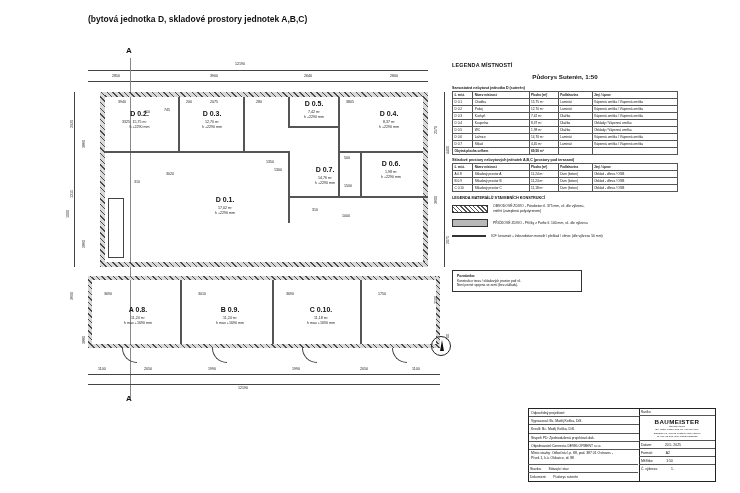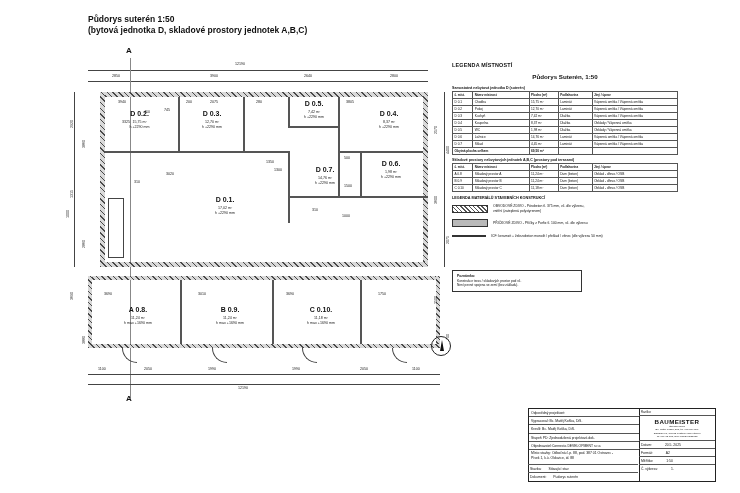--- a/index.html
+++ b/index.html
@@ -64,21 +64,20 @@
   .tb-right .row:last-child{border-bottom:none;}
   .door{position:absolute;border-left:0.7px solid #444;border-bottom:0.7px solid #444;border-radius:0 0 0 100%;}
   .stair{position:absolute;border:0.7px solid #444;}
 </style>
 </head>
 <body>
 
 <div class="sheet">
 
   <div class="maintitle">
-    <div>Půdorys suterén 1:50</div>
     <div class="l2">(bytová jednotka D, skladové prostory jednotek A,B,C)</div>
   </div>
 
   <div class="plan">
 
     <div class="dimline" style="left:28px;top:22px;width:340px;"></div>
     <div class="dimtxt" style="left:175px;top:14px;">12190</div>
     <div class="dimline" style="left:28px;top:33px;width:340px;"></div>
     <div class="dimtxt" style="left:52px;top:26px;">2850</div>
     <div class="dimtxt" style="left:150px;top:26px;">3900</div>

